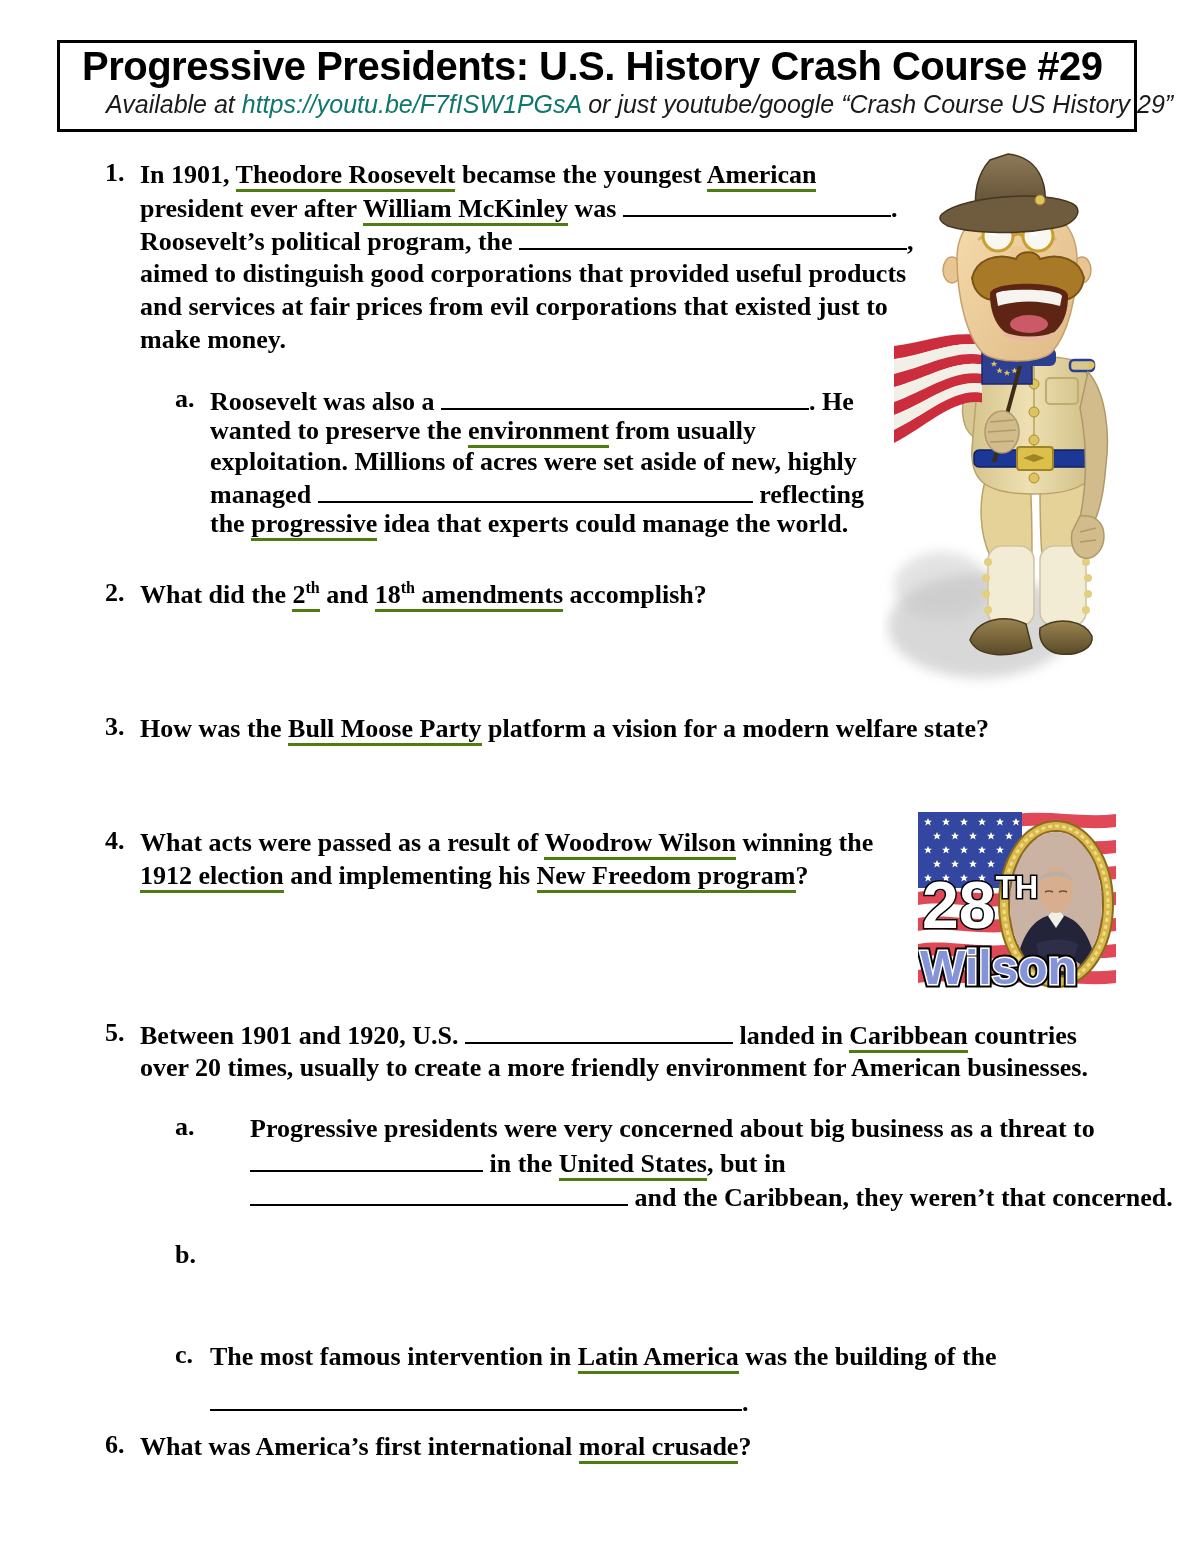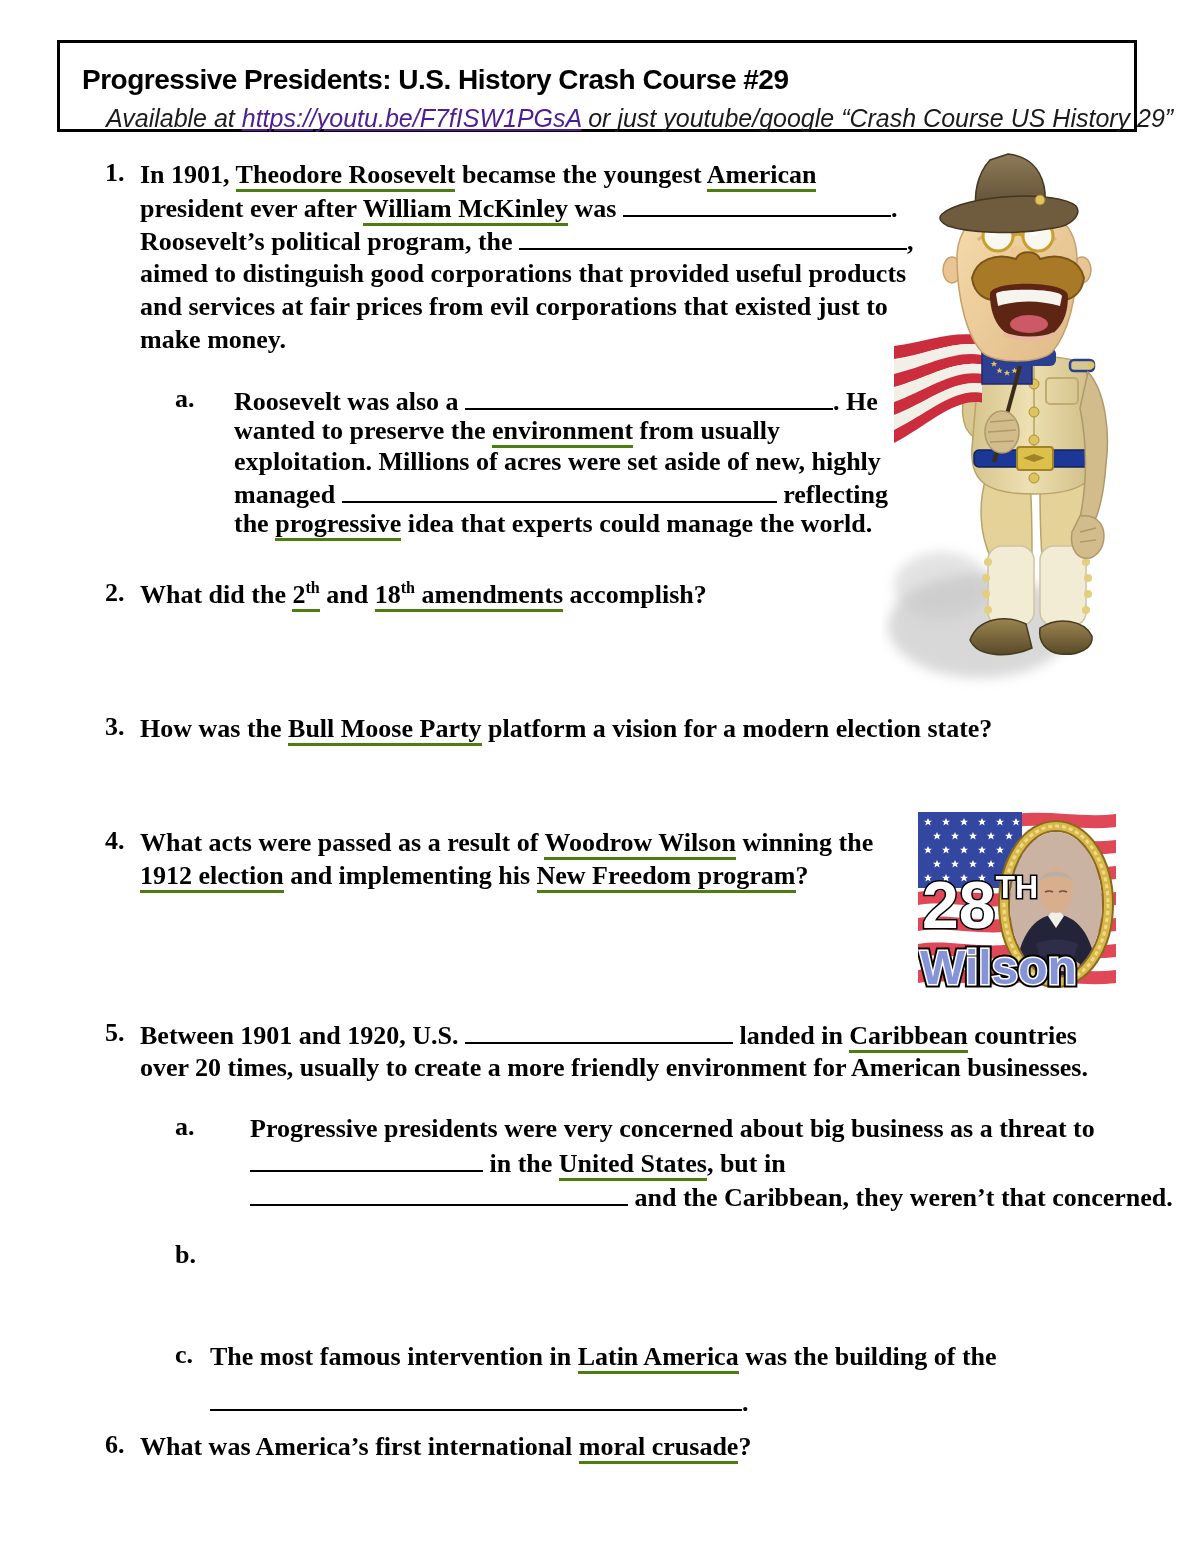--- a/index.html
+++ b/index.html
@@ -3,34 +3,34 @@
 <meta charset="utf-8">
 <style>
   html,body{margin:0;padding:0;}
   body{width:1200px;height:1553px;background:#ffffff;position:relative;
        font-family:"Liberation Serif",serif;color:#000;overflow:hidden;}
   .page{position:absolute;inset:0;}
 
   
   .header-box{position:absolute;left:57px;top:40px;width:1080px;height:92px;
               border:3px solid #000;box-sizing:border-box;background:#fff;}
-  .title{font-family:"Liberation Sans",sans-serif;font-weight:700;font-size:28px;
-         line-height:46px;margin:14px 0 0 22px;white-space:nowrap;letter-spacing:-.5px;}
+  .title{font-family:"Liberation Sans",sans-serif;font-weight:700;font-size:40px;
+         line-height:46px;margin:0 0 0 22px;white-space:nowrap;letter-spacing:-.5px;}
   .subtitle{font-family:"Liberation Sans",sans-serif;font-style:italic;font-size:25px;
             line-height:30px;margin-left:46px;white-space:nowrap;color:#1a1a1a;}
-  .link{color:#4c1d95;text-decoration:underline;cursor:pointer;}
+  .link{color:#0f766e;cursor:pointer;}
 
   
   .q{position:absolute;left:105px;white-space:nowrap;
      font-weight:bold;font-size:26px;}
   .q.sub{left:175px;}
   .num{position:absolute;left:0;top:0;}
   .qt{margin-left:35px;}
   .ln{height:33px;line-height:33px;}
-  .s31 .ln{height:31px;line-height:31px;margin-left:24px;}
+  .s31 .ln{height:31px;line-height:31px;}
   .s34 .ln{height:34px;line-height:34px;margin-left:40px;}
   .dbl .ln{margin-bottom:12px;}
 
   .bu{font-weight:bold;border-bottom:3px solid #4d7c0f;}
   .blank{display:inline-block;border-bottom:2px solid #000;height:24px;}
   sup{font-size:62%;vertical-align:super;line-height:0;}
 
   .art{position:absolute;}
 </style>
 </head>
@@ -69,21 +69,21 @@
   <div class="q" style="top:578px">
     <span class="num">2.</span>
     <div class="qt">
       <div class="ln"><span>What did the </span><b class="bu"><span>2</span><sup>th</sup></b><span> and </span><b class="bu"><span>18</span><sup>th</sup><span> amendments</span></b><span> accomplish?</span></div>
     </div>
   </div>
 
   <div class="q" style="top:712px">
     <span class="num">3.</span>
     <div class="qt">
-      <div class="ln"><span>How was the </span><b class="bu">Bull Moose Party</b><span> platform a vision for a modern election state?</span></div>
+      <div class="ln"><span>How was the </span><b class="bu">Bull Moose Party</b><span> platform a vision for a modern welfare state?</span></div>
     </div>
   </div>
 
   <div class="q" style="top:826px">
     <span class="num">4.</span>
     <div class="qt">
       <div class="ln"><span>What acts were passed as a result of </span><b class="bu">Woodrow Wilson</b><span> winning the</span></div>
       <div class="ln"><b class="bu">1912 election</b><span> and implementing his </span><b class="bu">New Freedom program</b><span>?</span></div>
     </div>
   </div>

